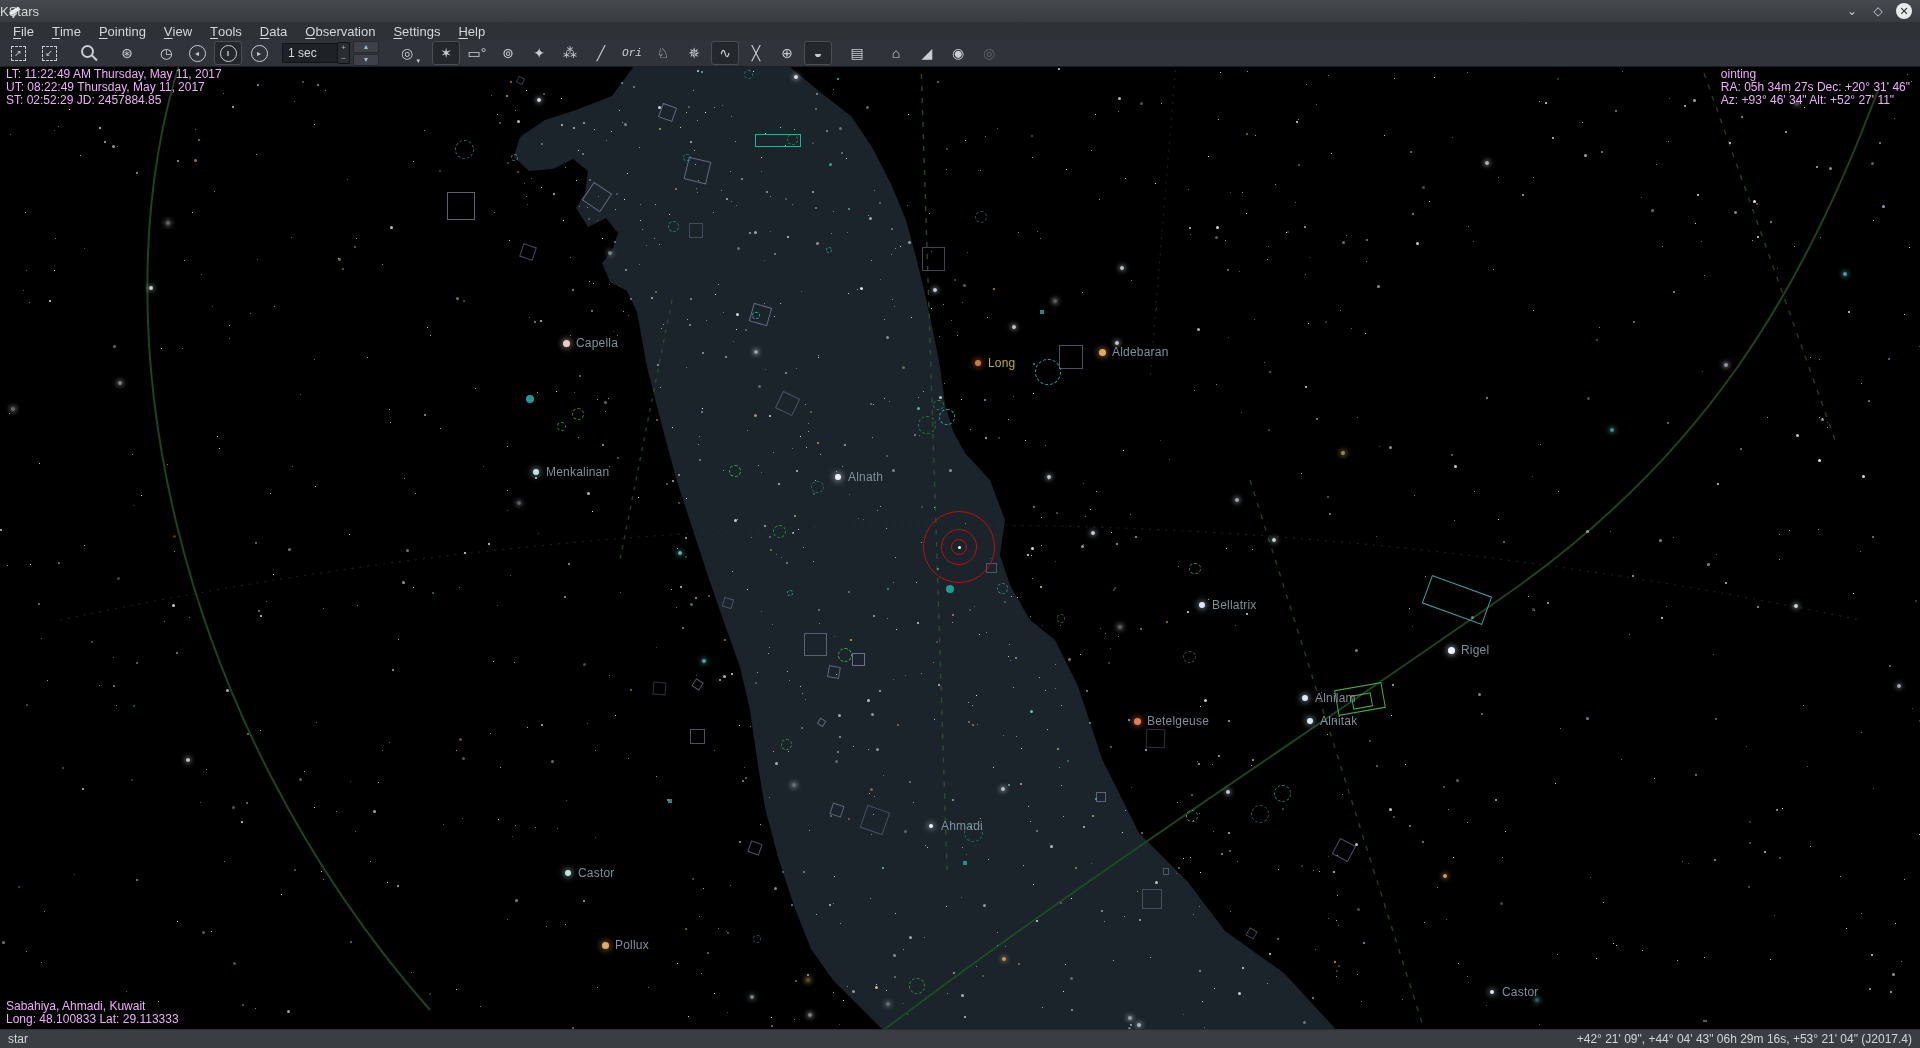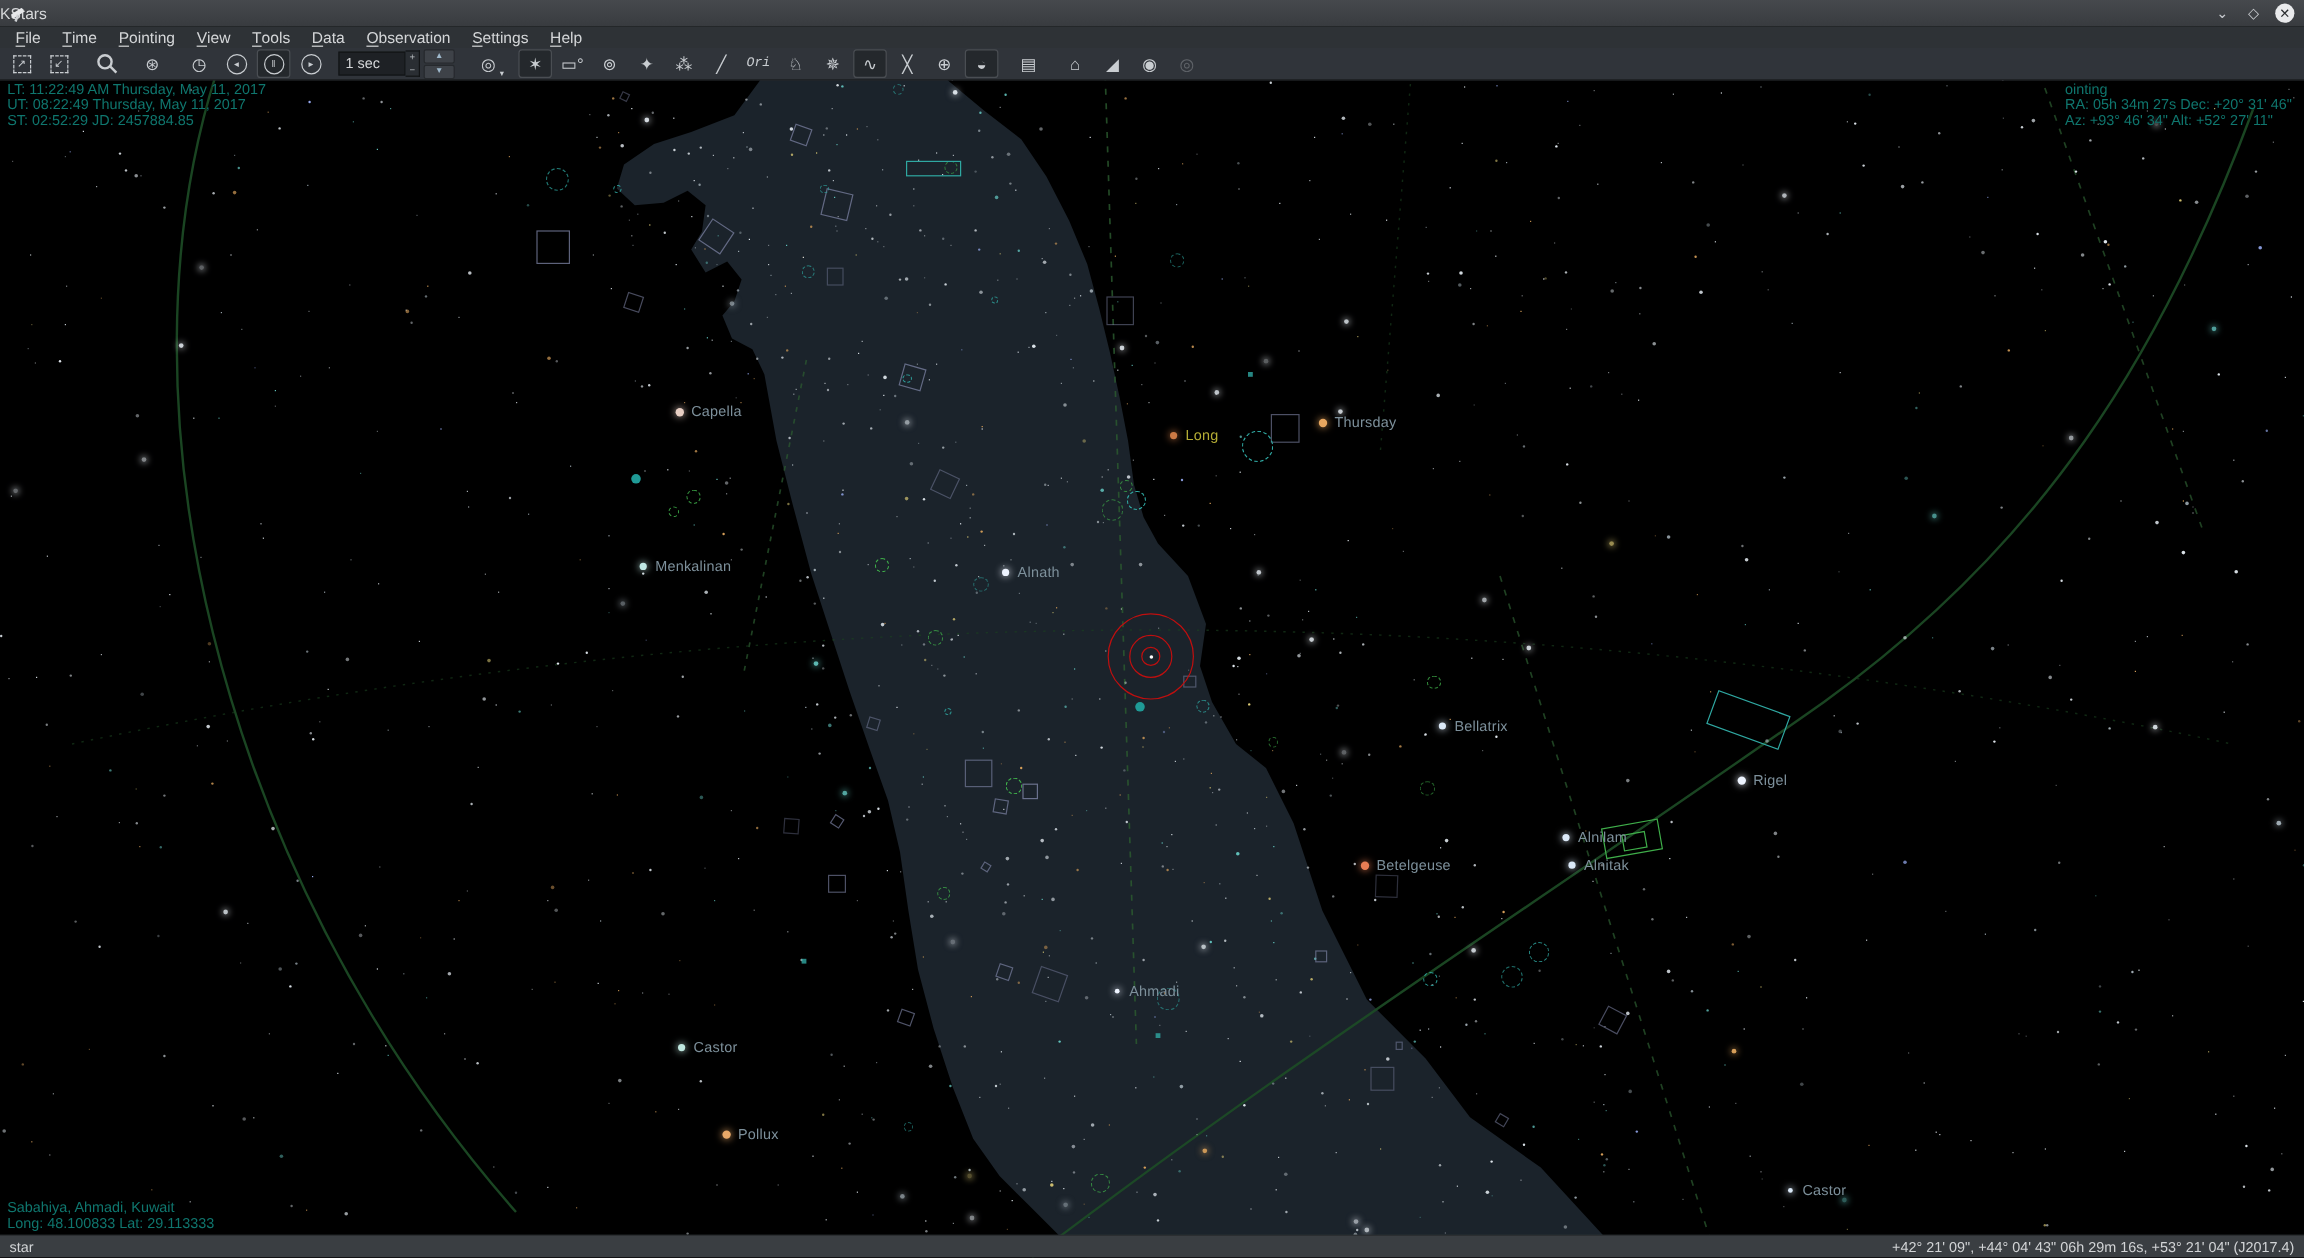--- a/index.html
+++ b/index.html
@@ -8,21 +8,21 @@
 
   
   .sky{position:absolute;inset:0;background:#000;z-index:0;}
   .sky svg{position:absolute;left:0;top:0;}
   .star{position:absolute;}
   .obj-star{position:absolute;border-radius:50%;}
   .obj-label{position:absolute;font-size:12px;color:#7d909b;white-space:nowrap;letter-spacing:.2px;}
   .obj-label.planet{color:#b5ad35;}
   .dso{position:absolute;box-sizing:border-box;}
   .bullseye{position:absolute;border-radius:50%;border:1.6px solid #bf0f0f;transform:translate(-50%,-50%);}
-  .overlay{position:absolute;z-index:3;font-size:12px;line-height:12px;color:#0f766e;text-shadow:0 0 2px #000;}
+  .overlay{position:absolute;z-index:3;font-size:12px;line-height:12px;color:#f0abfc;text-shadow:0 0 2px #000;}
   .overlay div{margin:0 0 1px 0;}
   .time-info{left:6px;top:68px;}
   .focus-info{right:10px;top:68px;text-align:left;}
   .location-info{left:6px;bottom:22px;}
 
   
   .titlebar{position:absolute;left:0;top:0;right:0;height:22px;z-index:10;
     background:linear-gradient(#46494d,#383b3f);display:flex;align-items:center;}
   .titlebar-title{position:absolute;left:0;right:0;text-align:left;color:#d6d8da;font-size:13px;}
   .tb-left{display:flex;align-items:center;padding-left:7px;z-index:1;}
@@ -1364,21 +1364,21 @@
     <div class="dso" style="left: 526px; top: 395px; width: 8px; height: 8px; background: rgb(31, 154, 150); border-radius: 50%;"></div>
     <div class="obj-star" style="left: 562.5px; top: 339.5px; width: 7px; height: 7px; background: rgb(232, 207, 196); box-shadow: rgba(232, 207, 196, 0.6) 0px 0px 6px 1px;"></div>
     <div class="obj-label" style="left: 576px; top: 336px;">Capella</div>
     <div class="obj-star" style="left: 533px; top: 469px; width: 6px; height: 6px; background: rgb(191, 232, 228); box-shadow: rgba(191, 232, 228, 0.6) 0px 0px 6px 1px;"></div>
     <div class="obj-label" style="left: 546px; top: 465px;">Menkalinan</div>
     <div class="obj-star" style="left: 835px; top: 474px; width: 6px; height: 6px; background: rgb(238, 244, 255); box-shadow: rgba(238, 244, 255, 0.6) 0px 0px 6px 1px;"></div>
     <div class="obj-label" style="left: 848px; top: 470px;">Alnath</div>
     <div class="obj-star" style="left: 975px; top: 360px; width: 6px; height: 6px; background: rgb(204, 122, 69); box-shadow: rgba(204, 122, 69, 0.6) 0px 0px 6px 1px;"></div>
     <div class="obj-label planet" style="left: 988px; top: 356px;">Long</div>
     <div class="obj-star" style="left: 1098.5px; top: 348.5px; width: 7px; height: 7px; background: rgb(232, 167, 95); box-shadow: rgba(232, 167, 95, 0.6) 0px 0px 6px 1px;"></div>
-    <div class="obj-label" style="left: 1112px; top: 345px;">Thursday</div>
+    <div class="obj-label" style="left: 1112px; top: 345px;">Aldebaran</div>
     <div class="obj-star" style="left: 1199px; top: 602px; width: 6px; height: 6px; background: rgb(219, 233, 248); box-shadow: rgba(219, 233, 248, 0.6) 0px 0px 6px 1px;"></div>
     <div class="obj-label" style="left: 1212px; top: 598px;">Bellatrix</div>
     <div class="obj-star" style="left: 1447.5px; top: 646.5px; width: 7px; height: 7px; background: rgb(238, 244, 255); box-shadow: rgba(238, 244, 255, 0.6) 0px 0px 6px 1px;"></div>
     <div class="obj-label" style="left: 1461px; top: 643px;">Rigel</div>
     <div class="obj-star" style="left: 1302px; top: 695px; width: 6px; height: 6px; background: rgb(219, 233, 248); box-shadow: rgba(219, 233, 248, 0.6) 0px 0px 6px 1px;"></div>
     <div class="obj-label" style="left: 1315px; top: 691px;">Alnilam</div>
     <div class="obj-star" style="left: 1307px; top: 718px; width: 6px; height: 6px; background: rgb(219, 233, 248); box-shadow: rgba(219, 233, 248, 0.6) 0px 0px 6px 1px;"></div>
     <div class="obj-label" style="left: 1320px; top: 714px;">Alnitak</div>
     <div class="obj-star" style="left: 1133.5px; top: 717.5px; width: 7px; height: 7px; background: rgb(232, 125, 84); box-shadow: rgba(232, 125, 84, 0.6) 0px 0px 6px 1px;"></div>
     <div class="obj-label" style="left: 1147px; top: 714px;">Betelgeuse</div>

